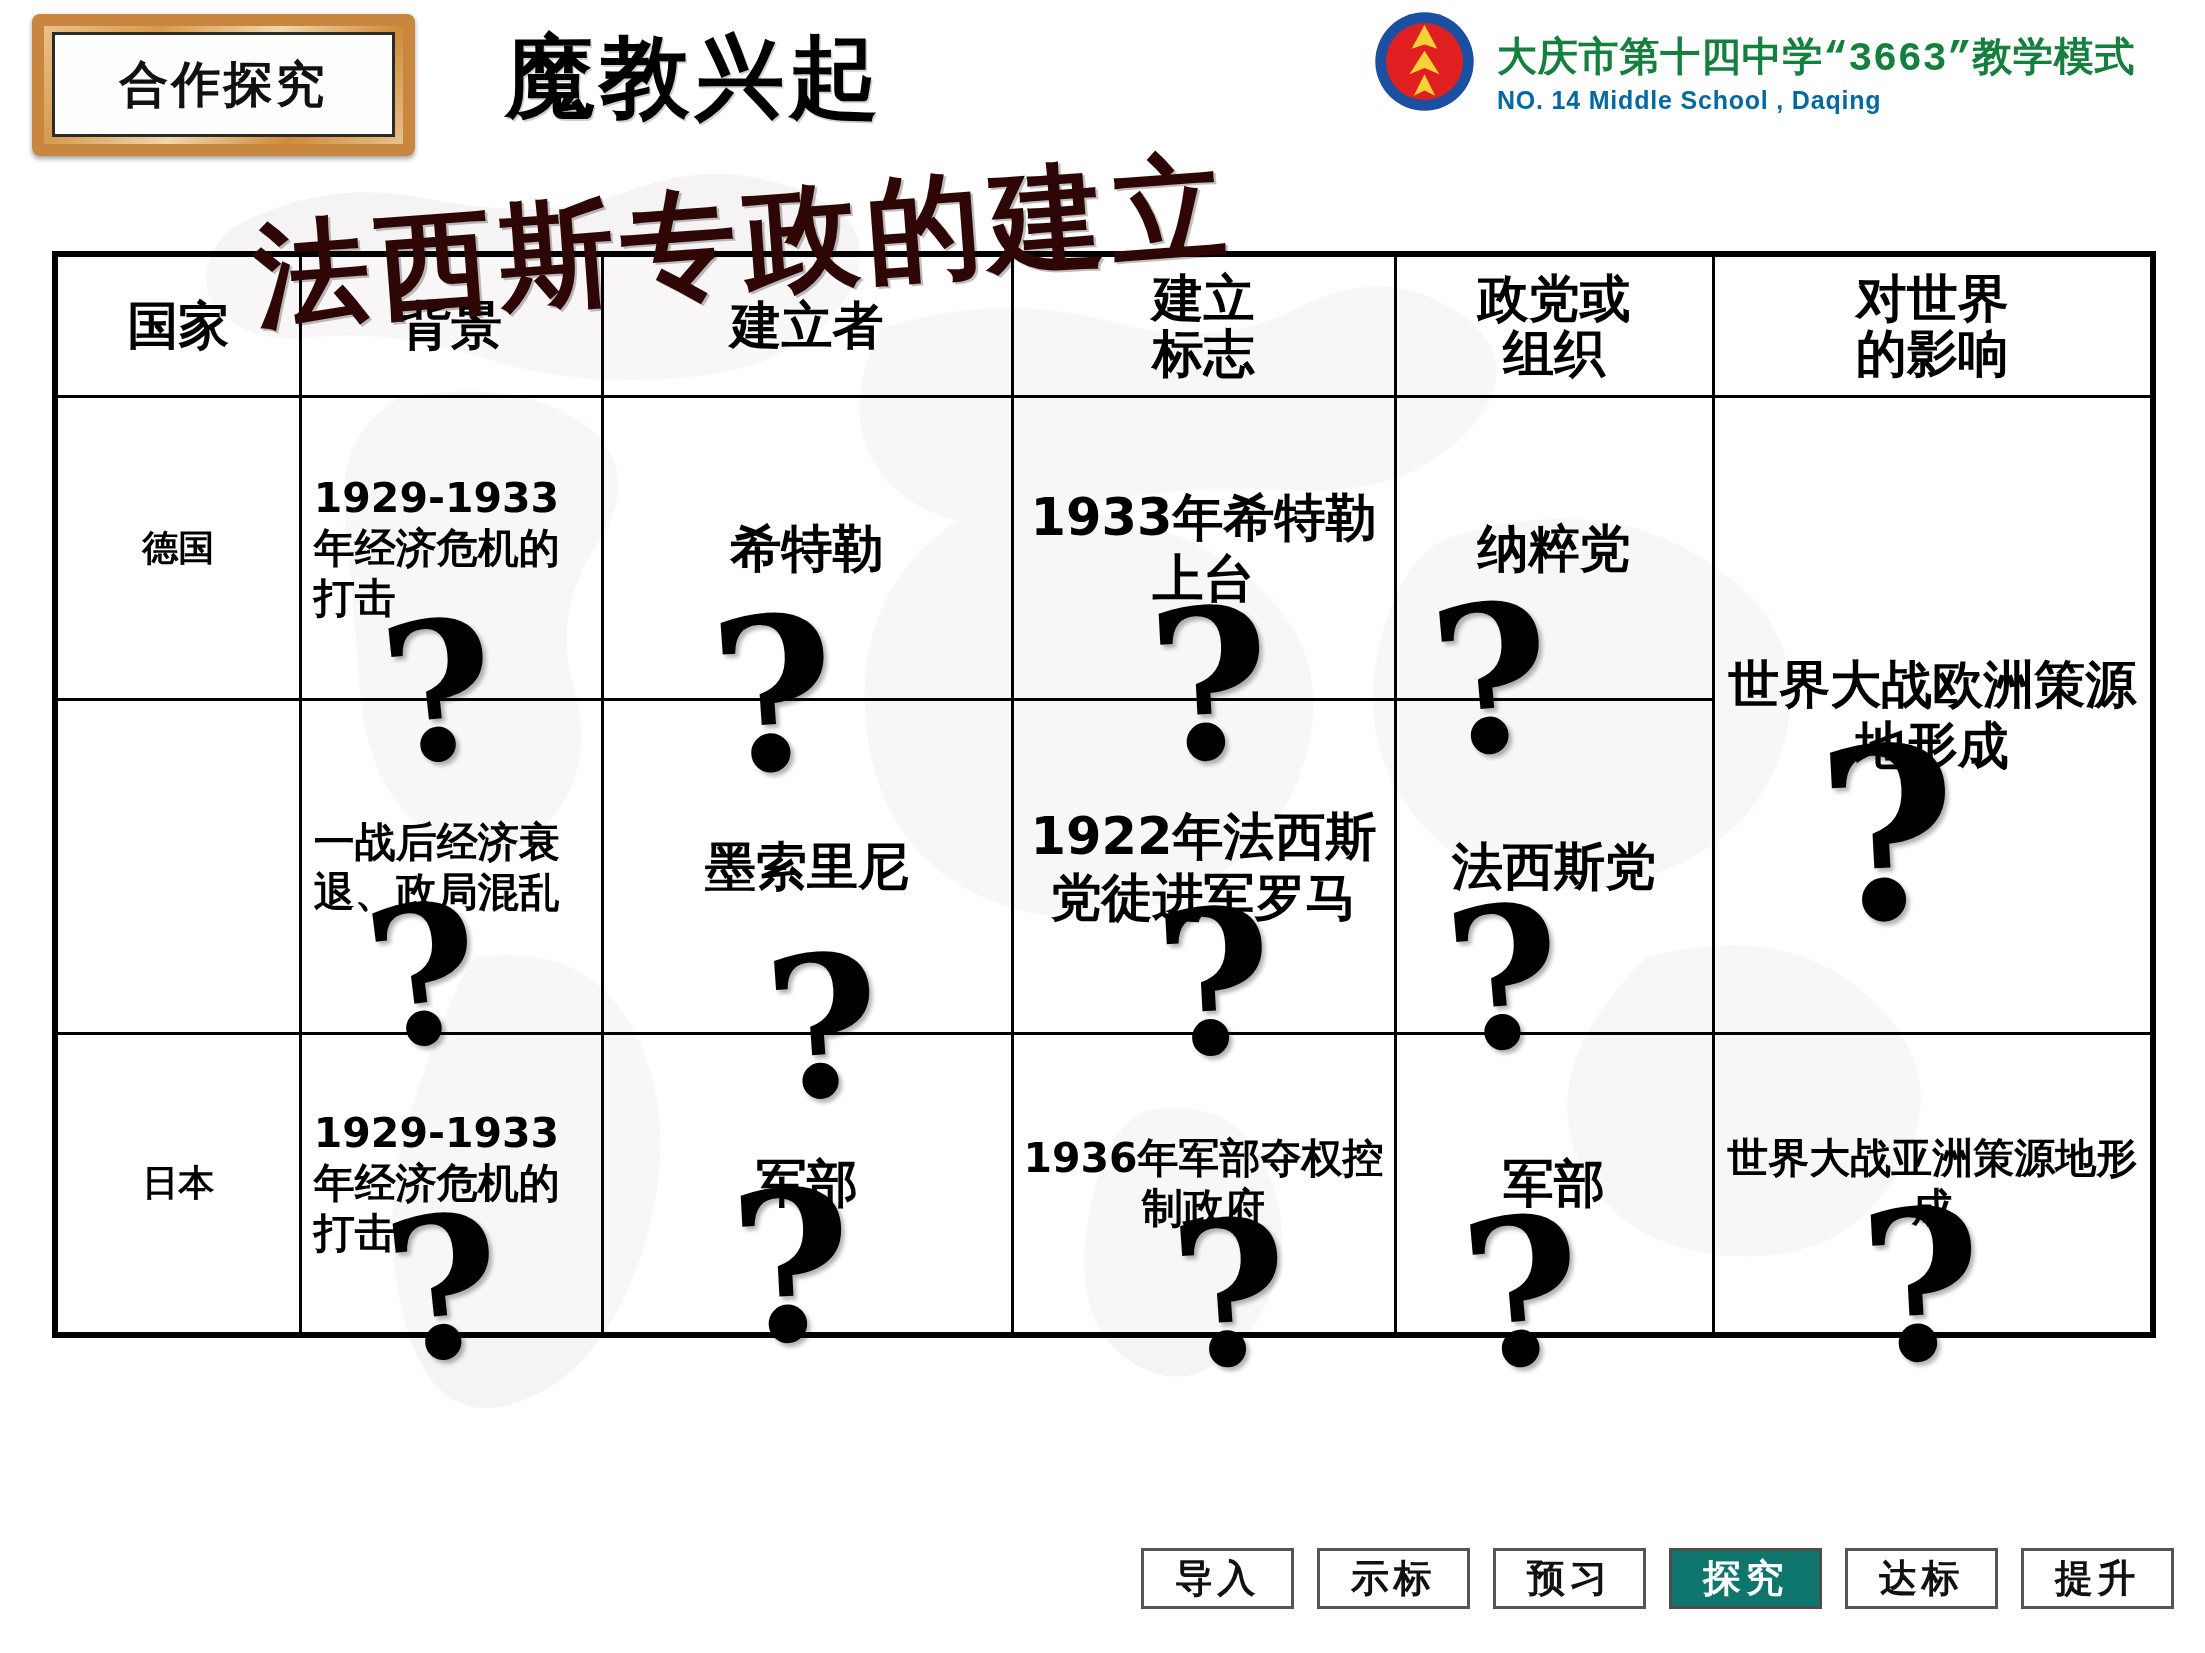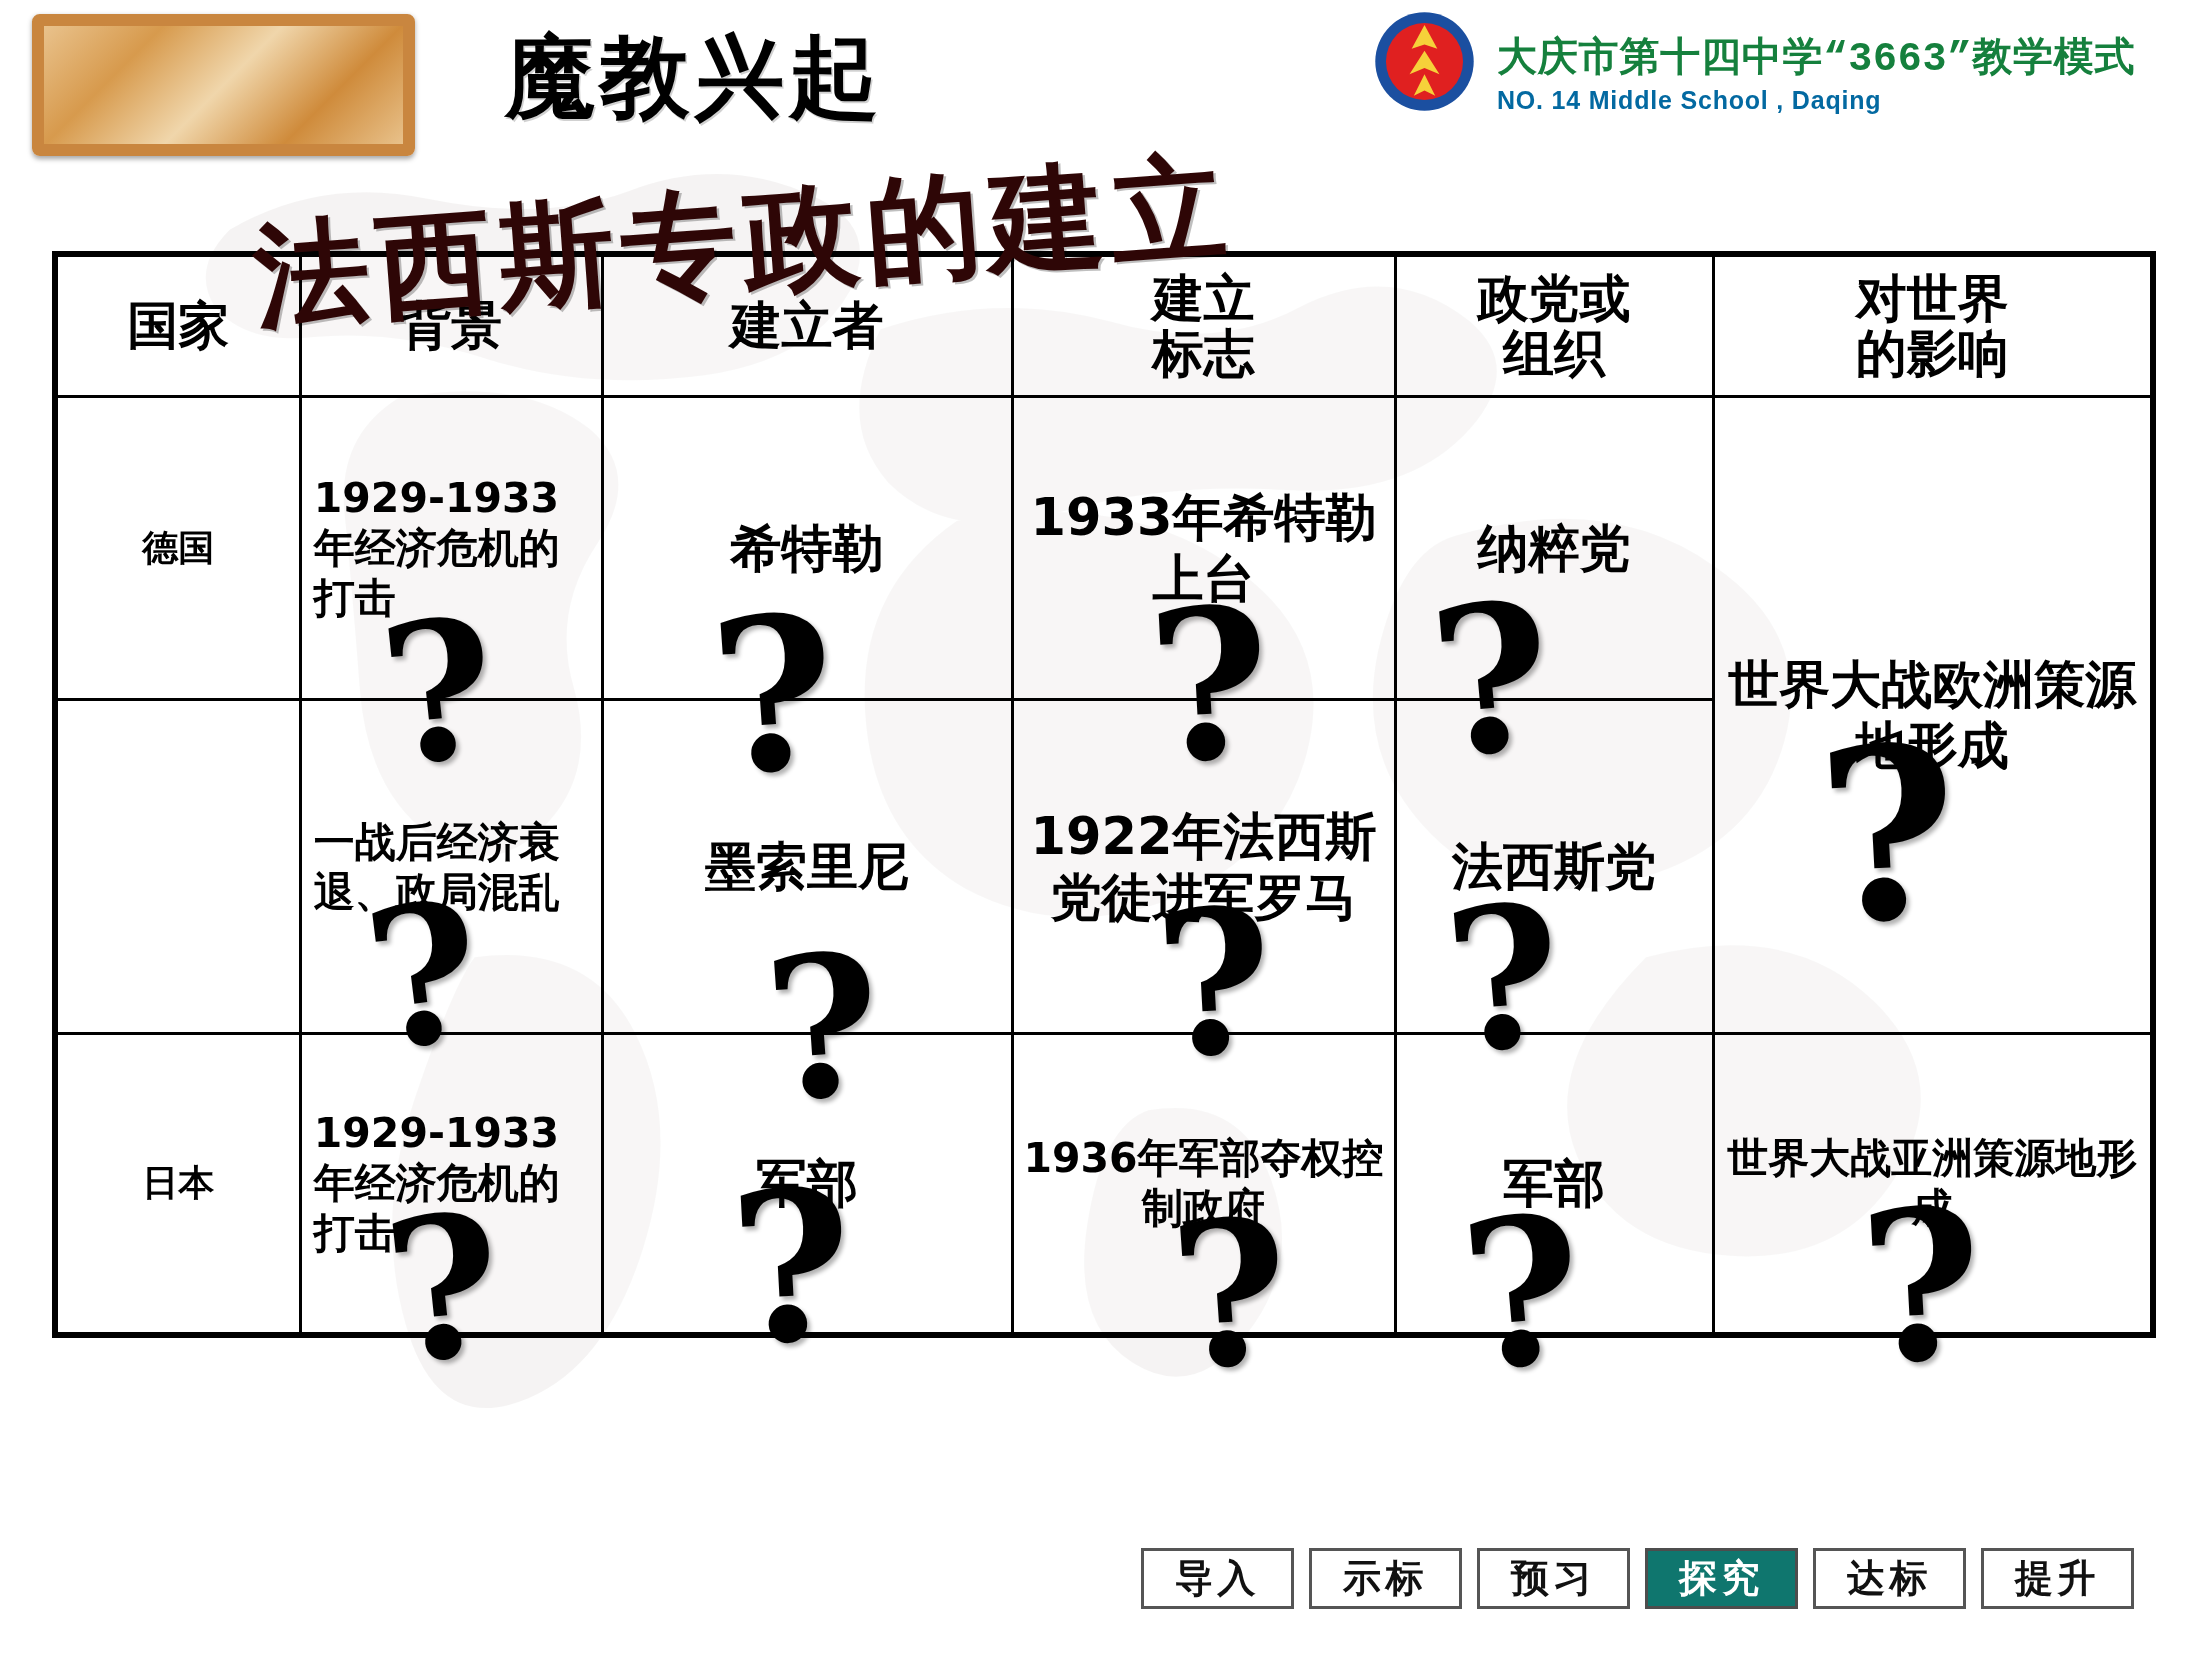--- a/index.html
+++ b/index.html
@@ -184,21 +184,21 @@
     line-height: 1;
     pointer-events: none;
     text-shadow: 3.1px 3.8px 4.6px rgba(0,0,0,.30);
   }
 
   
   .nav {
     position: absolute;
     left: 1126px; top: 1548px;
     display: flex;
-    gap: 15px;
+    gap: 23px;
     z-index: 20;
     padding-left: 15px;
   }
   .nav-btn {
     width: 153px;
     height: 61px;
     border: 3.1px solid #555;
     background: #ffffff;
     display: flex;
     align-items: center;
@@ -227,20 +227,23 @@
     <path d="M1250 680 q220 -40 360 60 q130 90 100 230 q-30 140 -170 200 q-150 60 -280 -10 q-120 -70 -130 -230 q-10 -160 120 -250z"></path>
     <path d="M1900 700 q200 -60 340 40 q130 90 90 230 q-40 140 -200 180 q-160 40 -260 -60 q-100 -100 -70 -240 q30 -130 100 -150z"></path>
     <path d="M2150 1250 q190 -50 300 60 q100 100 30 220 q-70 120 -220 110 q-150 -10 -200 -130 q-50 -120 90 -260z"></path>
     <path d="M620 1250 q150 -20 210 100 q60 120 10 280 q-50 160 -160 200 q-110 40 -150 -100 q-40 -140 10 -290 q50 -150 80 -190z"></path>
     <path d="M1500 1450 q120 -20 160 90 q40 110 -30 200 q-70 90 -150 40 q-80 -50 -60 -180 q20 -130 80 -150z"></path>
   </g>
 </svg>
 
 <div class="badge">
   <div class="badge-frame"></div>
+  <div class="badge-inner">
+    <span class="badge-text">合作探究</span>
+  </div>
 </div>
 
 <div class="slide-title">魔教兴起</div>
 
 <svg class="school-logo" viewBox="0 0 100 100">
   <circle cx="50" cy="50" r="46" fill="#1b4fa0"></circle>
   <circle cx="50" cy="50" r="36" fill="#e02020"></circle>
   <path d="M50 16 L62 38 L50 34 L38 38 Z" fill="#f6d13a"></path>
   <path d="M50 40 L64 62 L50 56 L36 62 Z" fill="#f6d13a"></path>
   <path d="M50 62 L60 82 L50 77 L40 82 Z" fill="#f6d13a"></path>

